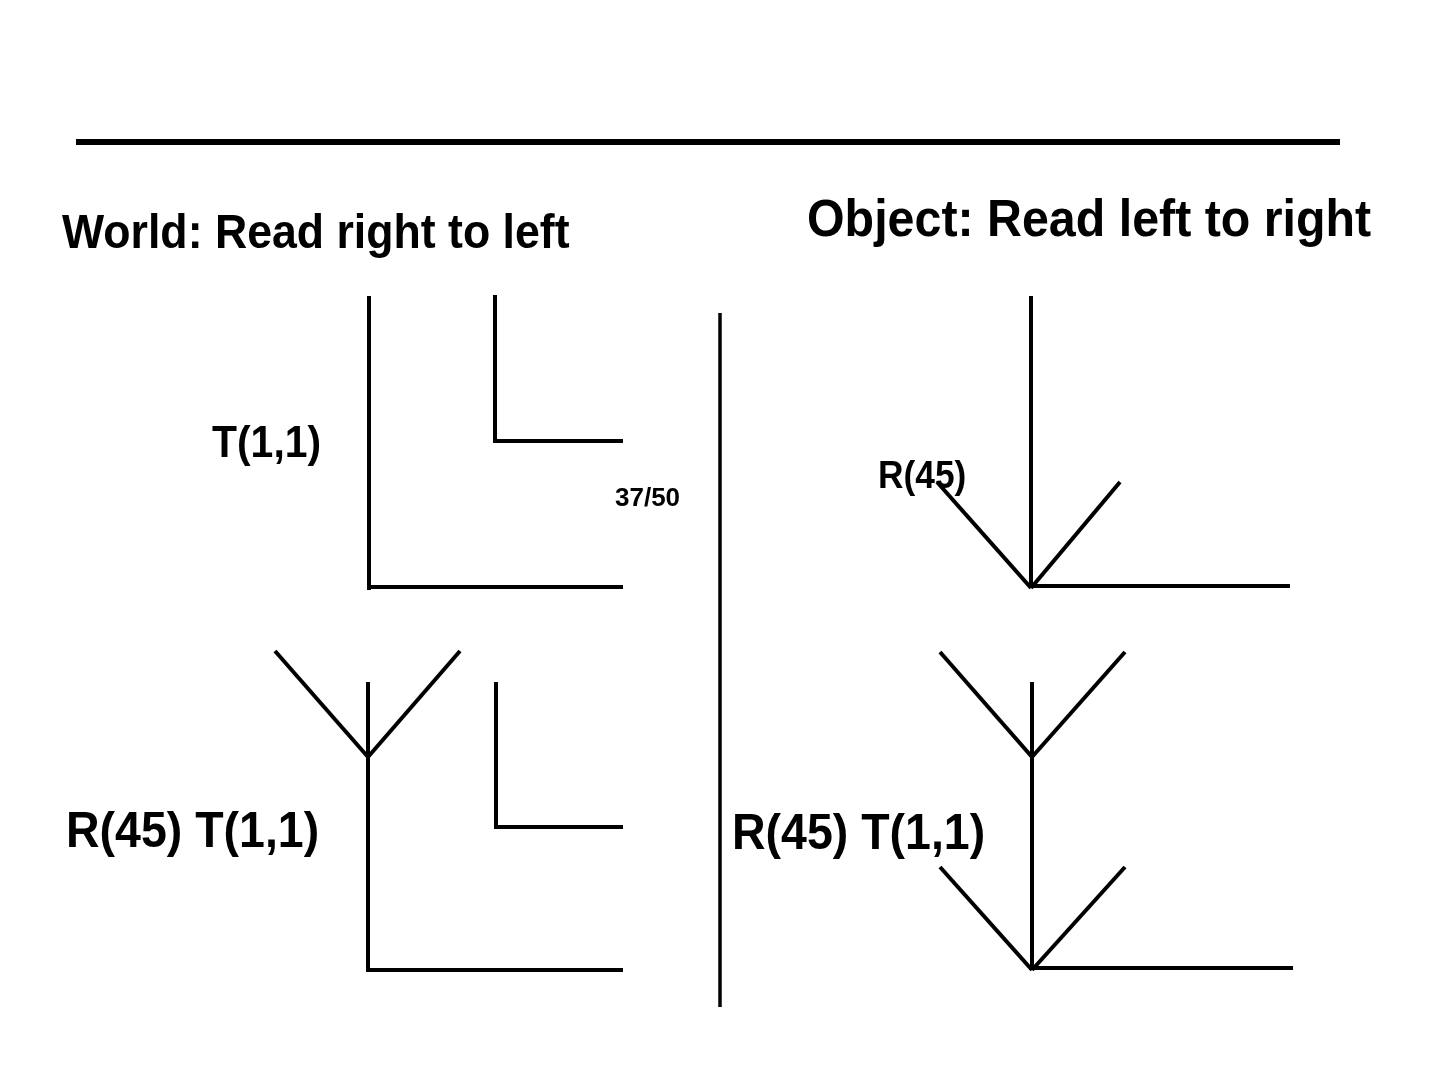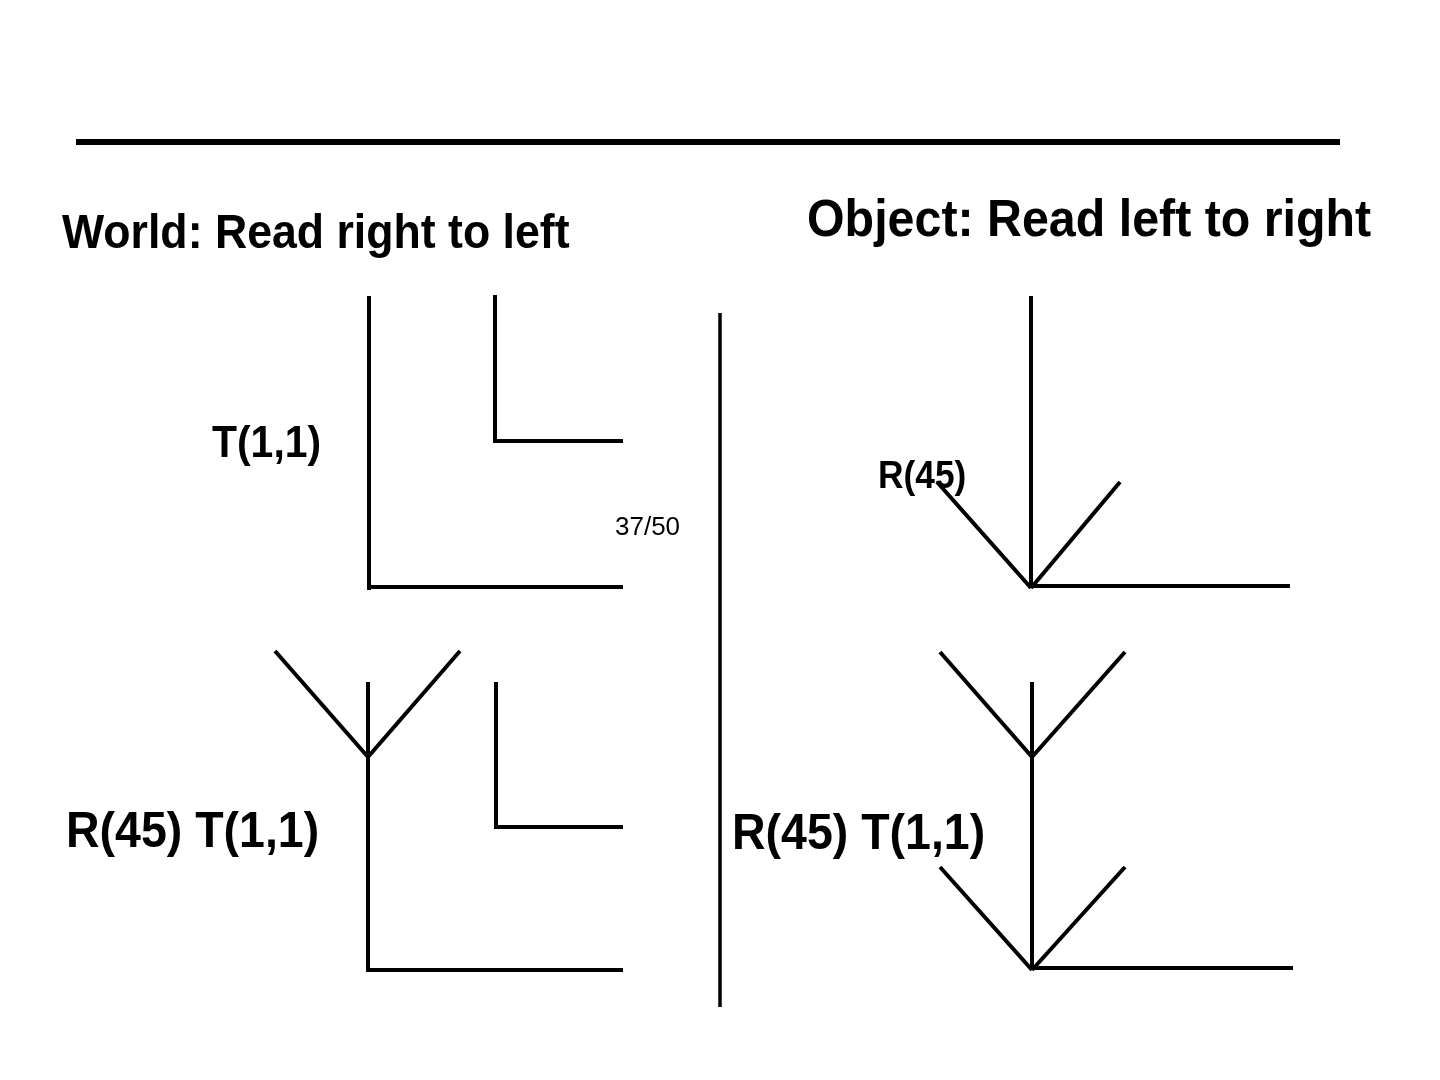--- a/index.html
+++ b/index.html
@@ -16,21 +16,21 @@
   .bold { font-weight: bold; }
   .cond { display: inline-block; transform: scaleX(0.93); transform-origin: 0 50%; }
   #title       { left: 81px;  top: 50px;  font-size: 64px; letter-spacing: -1px; }
   #rule        { left: 76px;  top: 139px; width: 1264px; height: 6px; background: #000000; }
   #hdr-world   { left: 62px;  top: 208px; font-size: 48px; }
   #hdr-object  { left: 779px; top: 192px; font-size: 52px; margin-left: 28px; }
   #lbl-t11     { left: 212px; top: 420px; font-size: 44px; }
   #lbl-r45     { left: 878px; top: 420px; font-size: 38px; margin-top: 36px; }
   #lbl-rt-w    { left: 66px;  top: 805px; font-size: 50px; }
   #lbl-rt-o    { left: 732px; top: 807px; font-size: 50px; }
-  #pagenum     { left: 615px; top: 513px; font-size: 26px; font-weight: normal; }
+  #pagenum     { left: 615px; top: 484px; font-size: 26px; font-weight: bold; }
   svg.lines { position: absolute; left: 0; top: 0; }
   svg.lines line { stroke: #000000; stroke-width: 4; }
   svg.lines line.thin { stroke-width: 3.5; }
 </style>
 </head>
 <body>
 
 <div id="slide">
 
 

